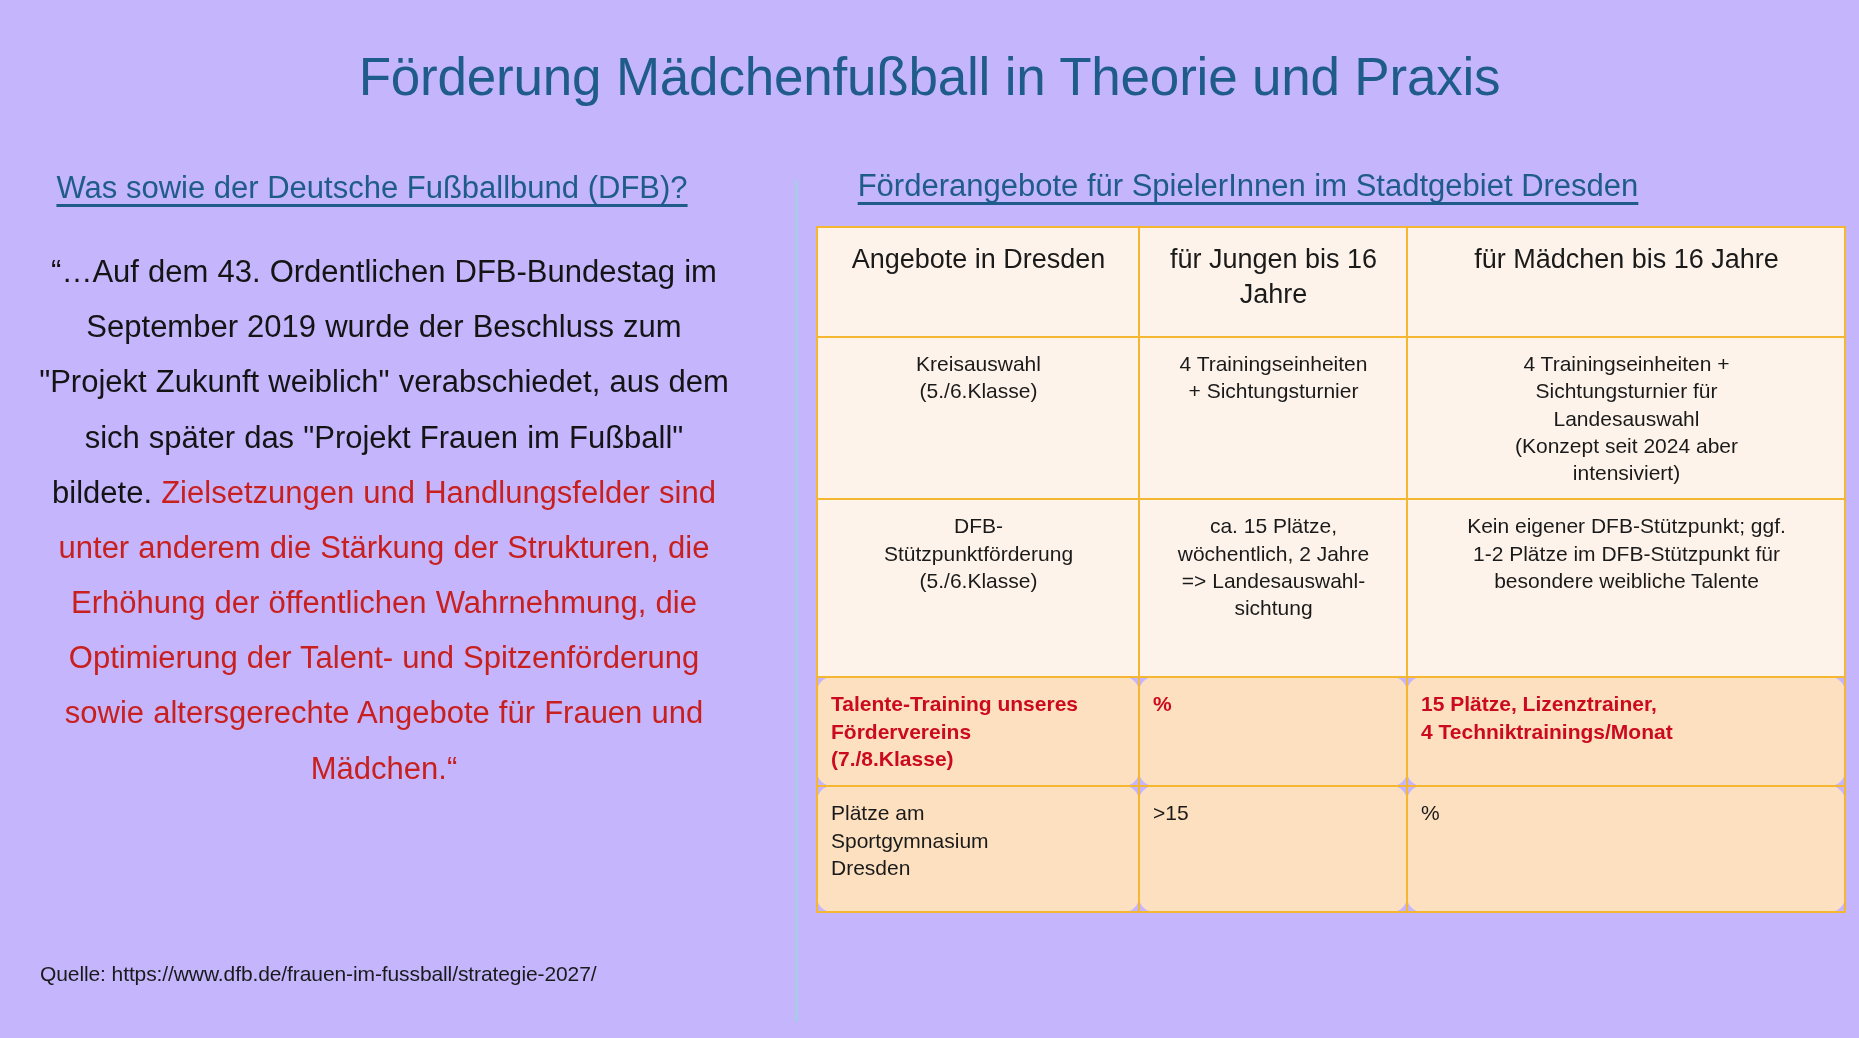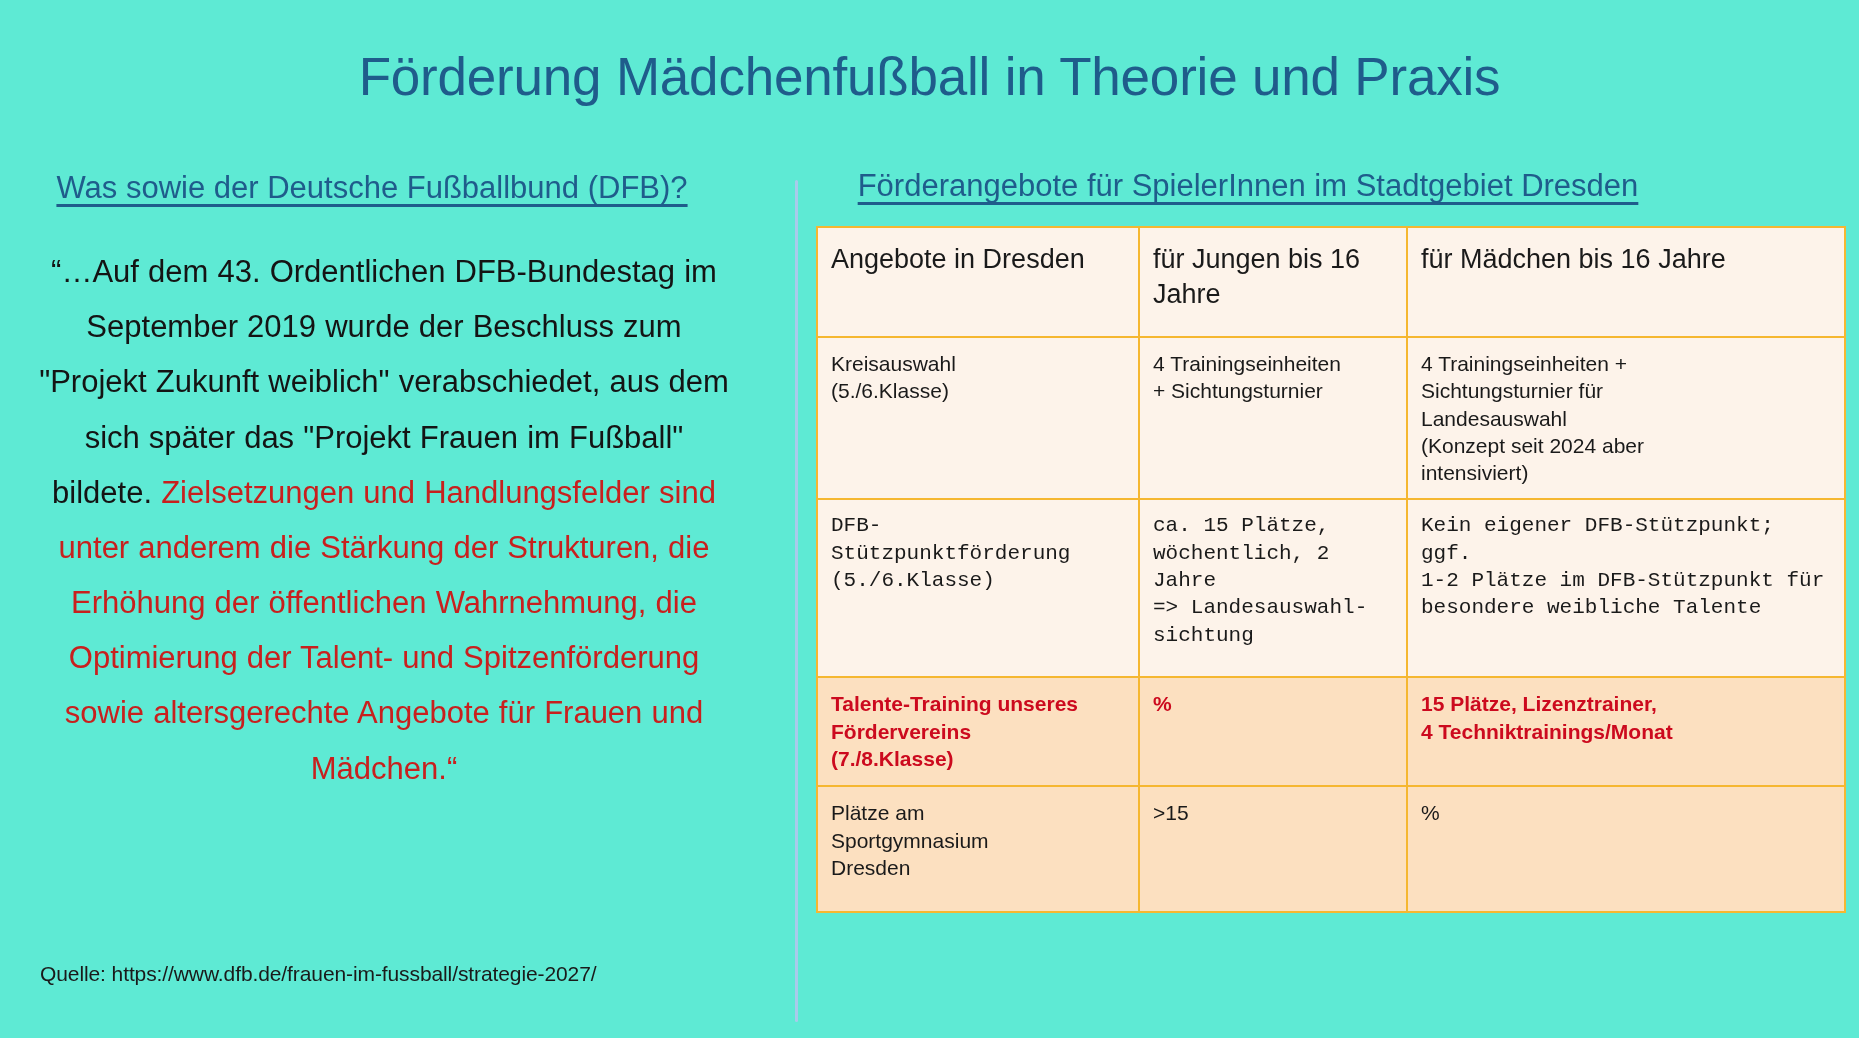--- a/index.html
+++ b/index.html
@@ -13,21 +13,21 @@
     height: 1038px;
     position: relative;
     overflow: hidden;
     font-family: "Liberation Sans", sans-serif;
     -webkit-font-smoothing: antialiased;
   }
 
   .slide {
     position: absolute;
     inset: 0;
-    background: #5eead4;
+    background: #c4b5fd;
   }
 
   
   .slide-title {
     position: absolute;
     top: 48px;
     left: 0;
     width: 1859px;
     text-align: center;
     font-size: 53px;
@@ -116,38 +116,38 @@
 
   table.offers td {
     border: 2px solid #F5B731;
     vertical-align: top;
     padding: 12px 12px 12px 13px;
     font-size: 21px;
     line-height: 1.30;
     color: #1a1a1a;
     white-space: pre-line;
   }
-  tr.row-light td { background: #FDF3EA; }
-  tr.row-dark  td { background: #FCE0C0; }
+  tr.row-light td { background: #FDF3EA; text-align: center; }
+  tr.row-dark  td { background: #FCE0C0; border-radius: 15px; }
 
   tr.row-header td {
     font-size: 27px;
     line-height: 1.30;
     padding-top: 14px;
     height: 84px;
   }
   tr.row-red td {
     color: #CC0A1E;
     font-weight: bold;
   }
 
   
   tr.r-head td { height: 82px; }
   tr.r-kreis td { height: 135px; }
-  tr.r-dfb   td { height: 152px; font-family: Liberation Mono, monospace; }
+  tr.r-dfb   td { height: 152px; }
   tr.r-tal   td { height: 83px; }
   tr.r-sos   td { height: 68px; }
   tr.r-sgd   td { height: 100px; }
 </style>
 </head>
 <body>
 
 <div class="slide">
 
   <div class="slide-title">Förderung Mädchenfußball in Theorie und Praxis</div>

